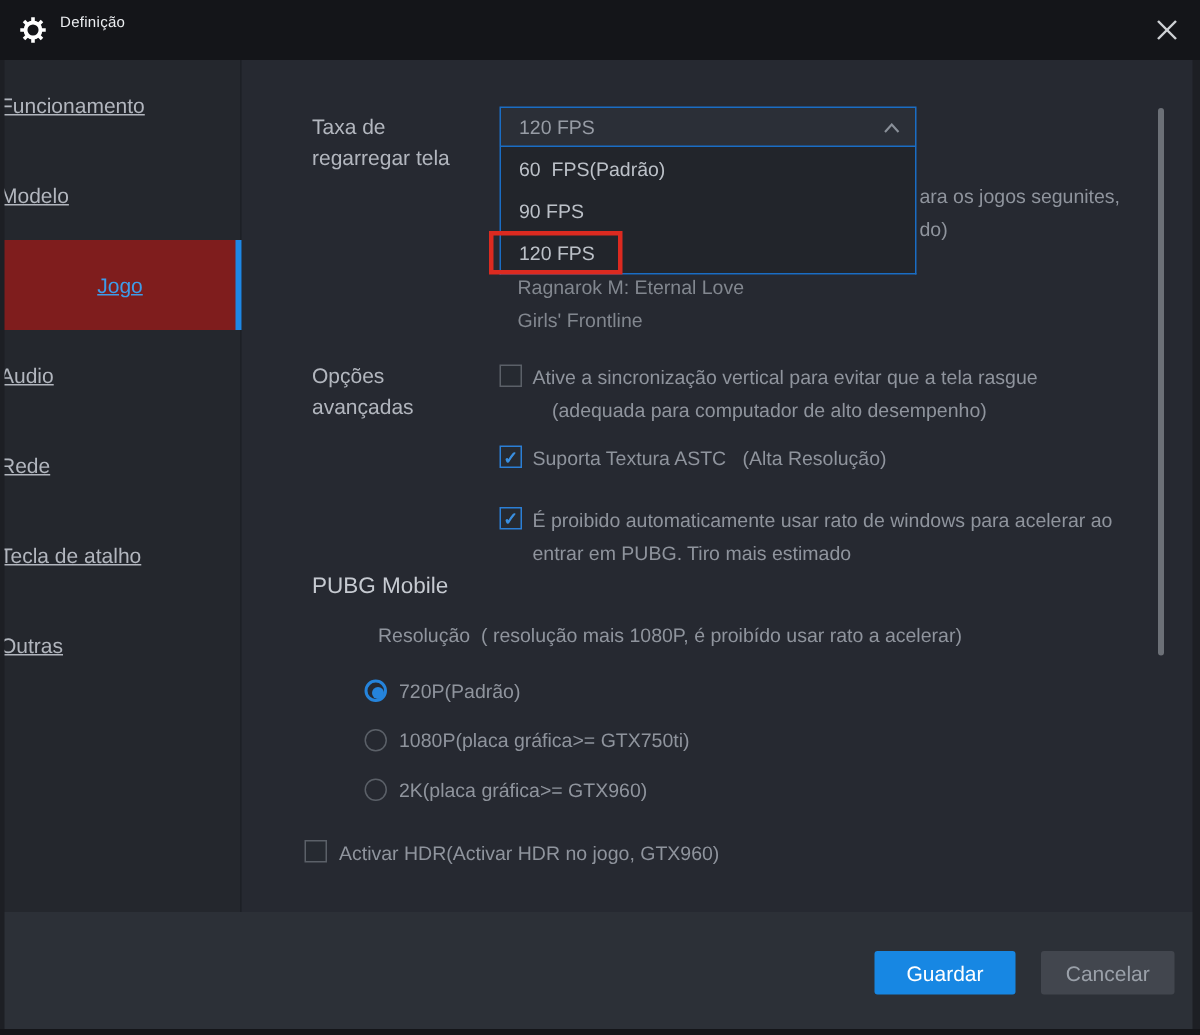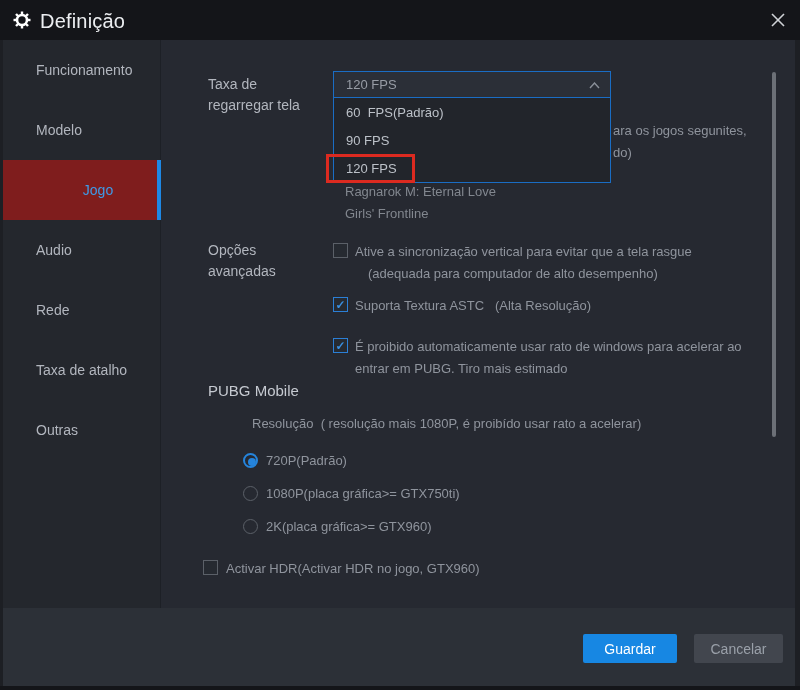--- a/index.html
+++ b/index.html
@@ -4,32 +4,32 @@
 <style>
   * { margin:0; padding:0; box-sizing:border-box; }
   html,body { width:800px; height:690px; background:#000; }
   body { font-family:"Liberation Sans", sans-serif; }
 
   .window { position:relative; width:800px; height:690px; background:#262931; overflow:hidden; }
 
   
   .titlebar { position:absolute; left:0; top:0; width:800px; height:40px; background:#141519; z-index:10; }
   .titlebar .gear { position:absolute; left:13px; top:11px; width:18px; height:18px; }
-  .titlebar .title { position:absolute; left:40px; top:10px; font-size:20px; color:#eceef1; letter-spacing:.2px; }
+  .titlebar .title { position:absolute; left:40px; top:10px; font-size:10px; color:#eceef1; letter-spacing:.2px; }
   .titlebar .close { position:absolute; right:13px; top:11px; width:18px; height:18px; cursor:pointer; }
 
   
   .edge-left  { position:absolute; left:0; top:40px; width:3px; height:650px; background:#1d1f24; z-index:9; }
   .edge-right { position:absolute; right:0; top:40px; width:5px; height:650px; background:#1d1f24; z-index:9; }
   .edge-bottom{ position:absolute; left:0; top:686px; width:800px; height:4px; background:#141519; z-index:9; }
 
   
   .sidebar { position:absolute; left:0; top:40px; width:161px; height:568px; background:#24272d; border-right:1px solid #1d2026; }
-  .side-item { position:relative; height:60px; display:flex; align-items:center; padding-left:36px;
-               font-size:14px; color:#b2b6be; cursor:pointer; }
+  .side-item { position:relative; height:60px; display:flex; align-items:center; 
+               font-size:14px; color:#b2b6be; cursor:pointer;text-decoration:underline; }
   .side-item.selected { background:#7f1d1d; color:#3e9be9;justify-content:center; }
   .side-item.selected::after { content:""; position:absolute; right:-1px; top:0; width:4px; height:100%; background:#1e88e5; }
   .side-label { white-space:pre; }
 
   
   .footer { position:absolute; left:0; top:608px; width:800px; height:78px; background:#2c3037; }
   .btn { position:absolute; top:26px; height:29px; border:none; border-radius:2px; font-size:14px;
          font-family:"Liberation Sans",sans-serif; cursor:pointer; }
   .btn-save   { left:583px; width:94px; background:#1787e3; color:#fff; }
   .btn-cancel { left:694px; width:89px; background:#42464e; color:#9aa0a9; }
@@ -105,21 +105,21 @@
     <div class="side-item selected">
       <span class="side-label">Jogo</span>
     </div>
     <div class="side-item">
       <span class="side-label">Audio</span>
     </div>
     <div class="side-item">
       <span class="side-label">Rede</span>
     </div>
     <div class="side-item">
-      <span class="side-label">Taxa de atalho</span>
+      <span class="side-label">Tecla de atalho</span>
     </div>
     <div class="side-item">
       <span class="side-label">Outras</span>
     </div>
   </div>
 
   <div class="t t-label" style="left:208px; top:76px;">Taxa de</div>
   <div class="t t-label" style="left:208px; top:97px;">regarregar tela</div>
 
   <div class="t" style="left:613px; top:123px;">ara os jogos segunites,</div>

